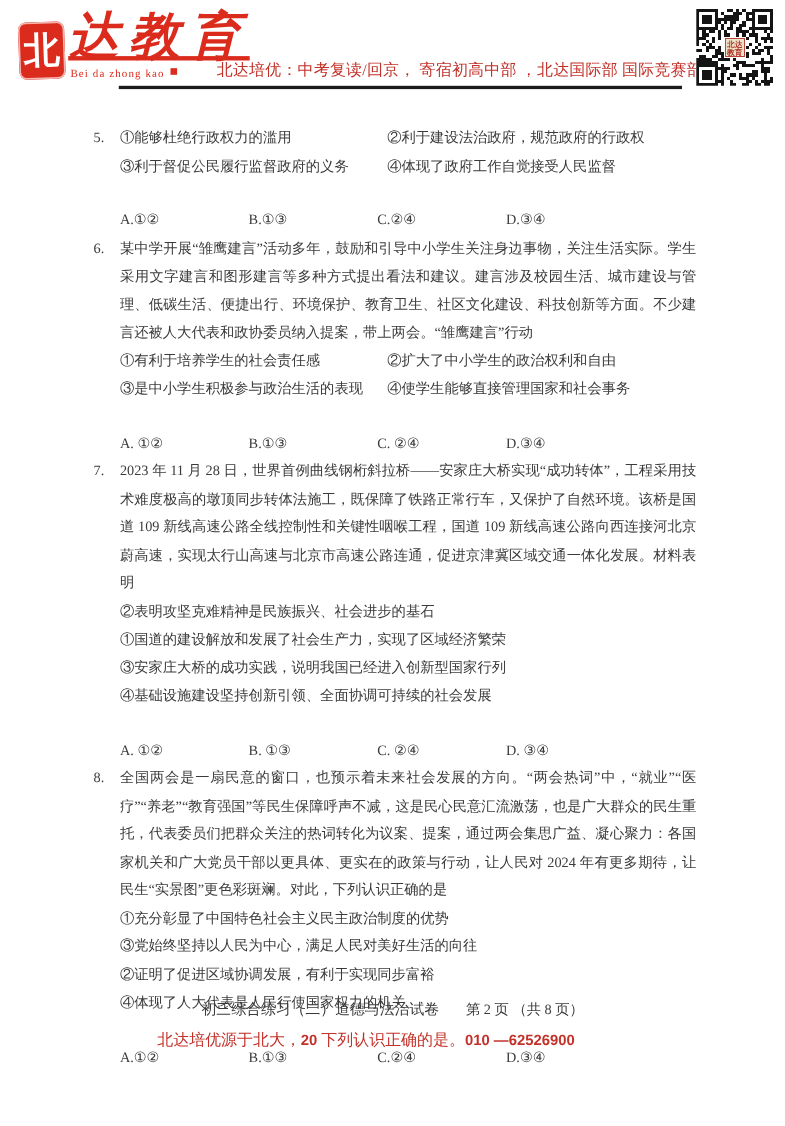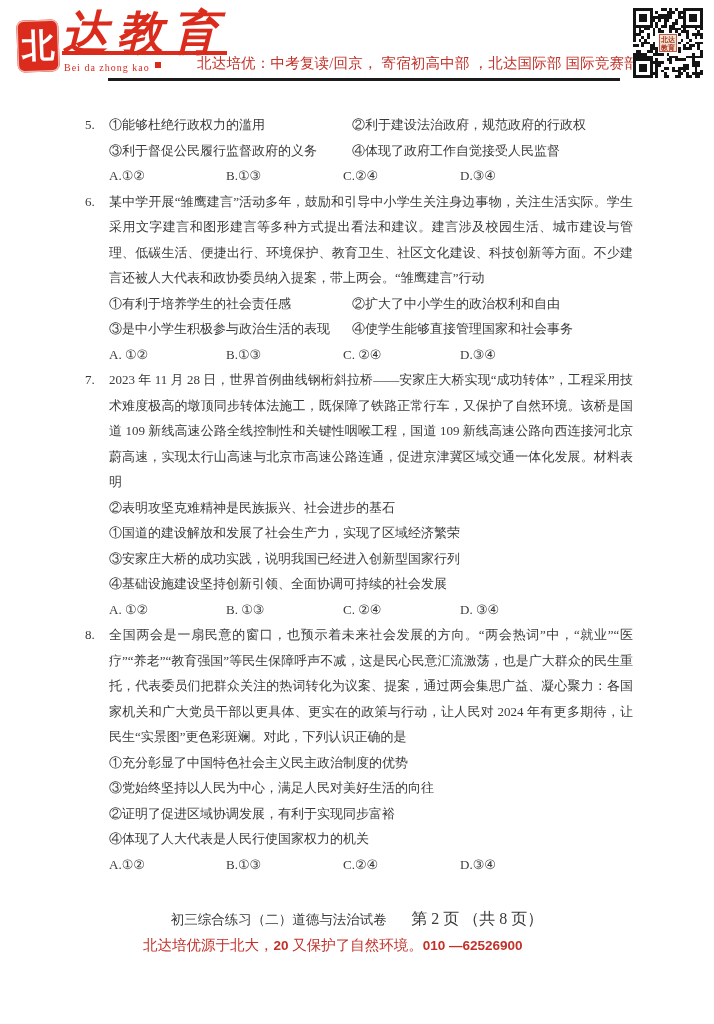--- a/index.html
+++ b/index.html
@@ -47,28 +47,28 @@
   .questions{
     position:absolute;left:85px;top:112px;width:548px;
     font-size:13px;line-height:25.5px;text-align:justify;
   }
   .question{position:relative;padding-left:24px;margin:0;}
   .qnum{position:absolute;left:0;top:0;}
   .stem{margin:0;}
   .opt-row{white-space:normal;}
   .opt-row .col1{display:inline-block;width:243px;vertical-align:top;}
   .choices{display:flex;}
-  .choices span{width:117px;flex:0 0 auto;}
+  .choices span{width:117px;flex:0 0 auto;margin-top:24px;}
   .choices span:last-child{width:auto;}
   
   .footer-center{
     position:absolute;left:0;top:909px;width:714px;text-align:center;
     font-size:13.5px;white-space:nowrap;
   }
-  .pageinfo{font-size:16px;margin-left:21px;}
+  .pageinfo{font-size:13px;margin-left:21px;}
   .promo{
     position:absolute;left:143px;top:936px;
     font-size:14.5px;color:var(--tagline-red);white-space:nowrap;
   }
   .promo b{font-family:"Liberation Sans","DejaVu Sans",sans-serif;font-size:13.5px;}
 </style>
 </head>
 <body>
 
 <div class="page">
@@ -387,16 +387,16 @@
       </div>
     </section>
 
   </main>
 
   <div class="footer-center">
     <span>初三综合练习（二）道德与法治试卷</span>
     <span class="pageinfo">第 2 页 （共 8 页）</span>
   </div>
   <div class="promo">
-    <span>北达培优源于北大，</span><b>20</b><span> 又保护了自然环境。</span><b>010 —62526900</b>
+    <span>北达培优源于北大，</span><b>20</b><span> 下列认识正确的是。</span><b>010 —62526900</b>
   </div>
 
 </div>
 
 </body></html>

